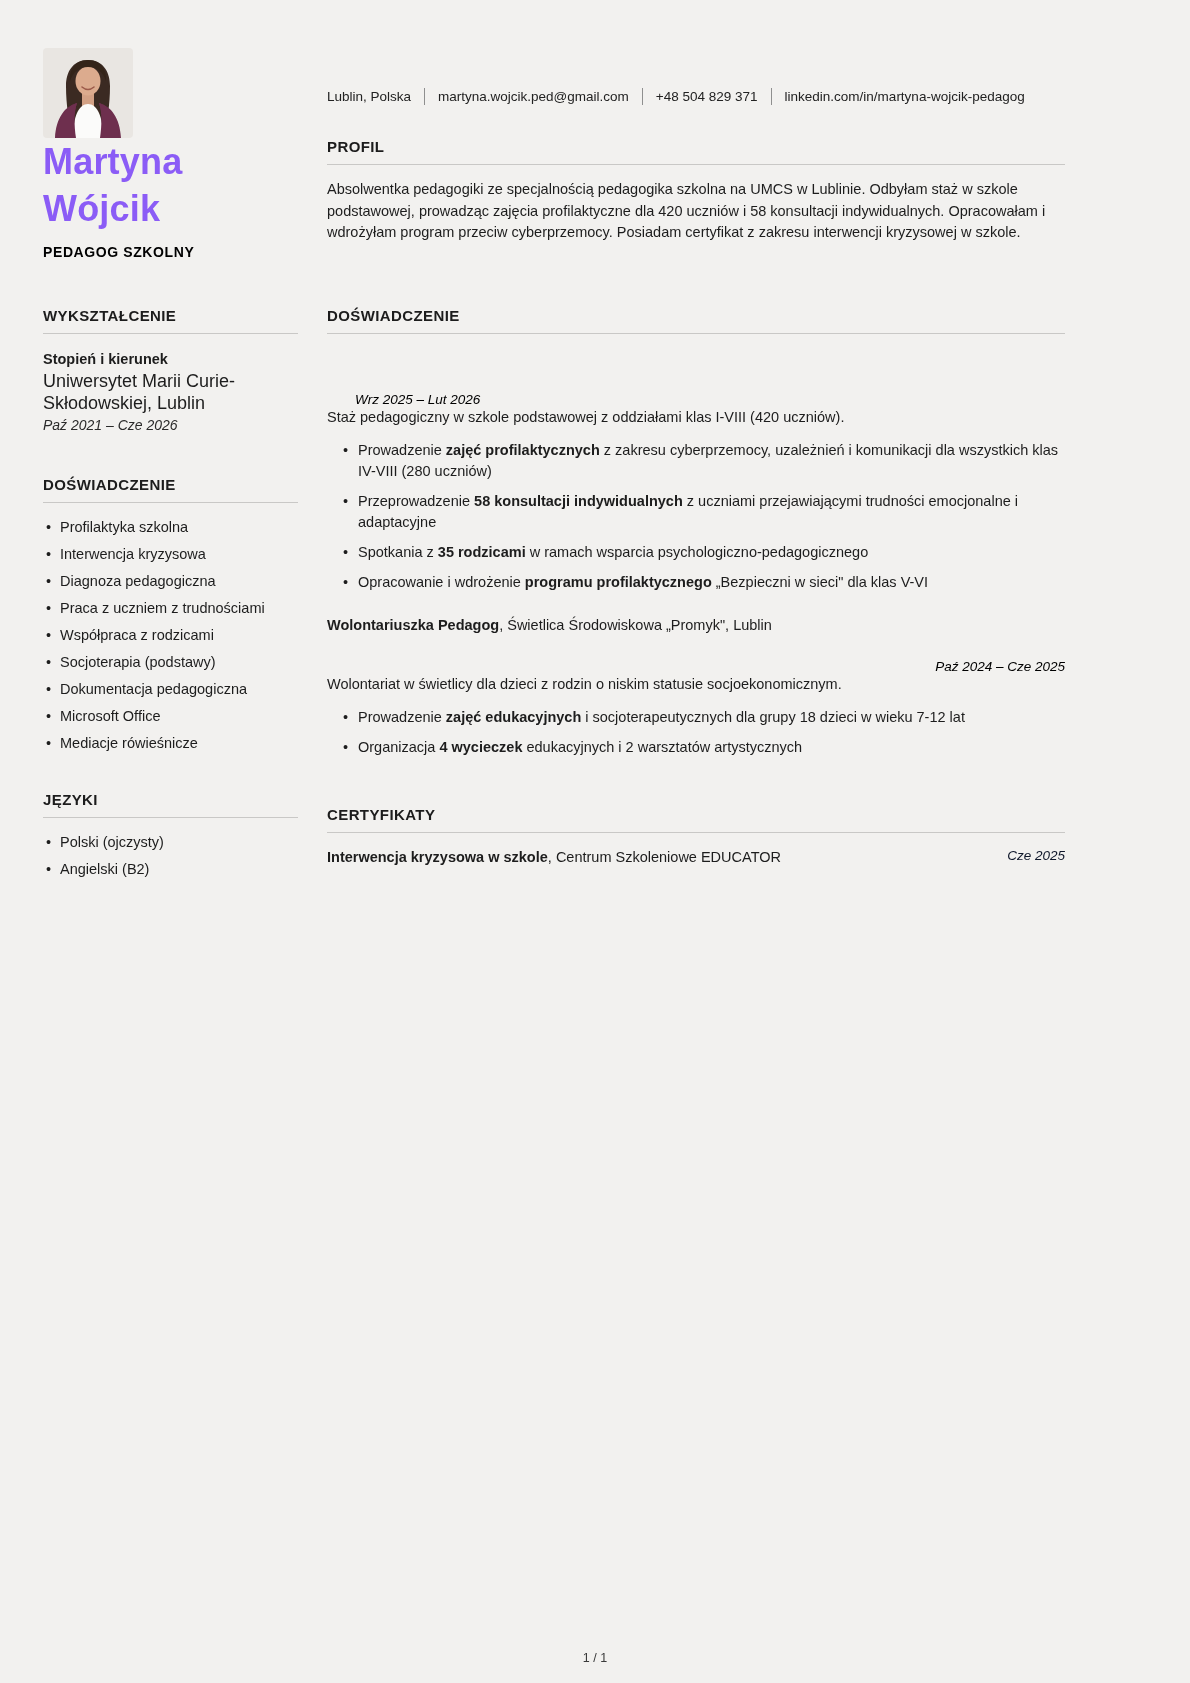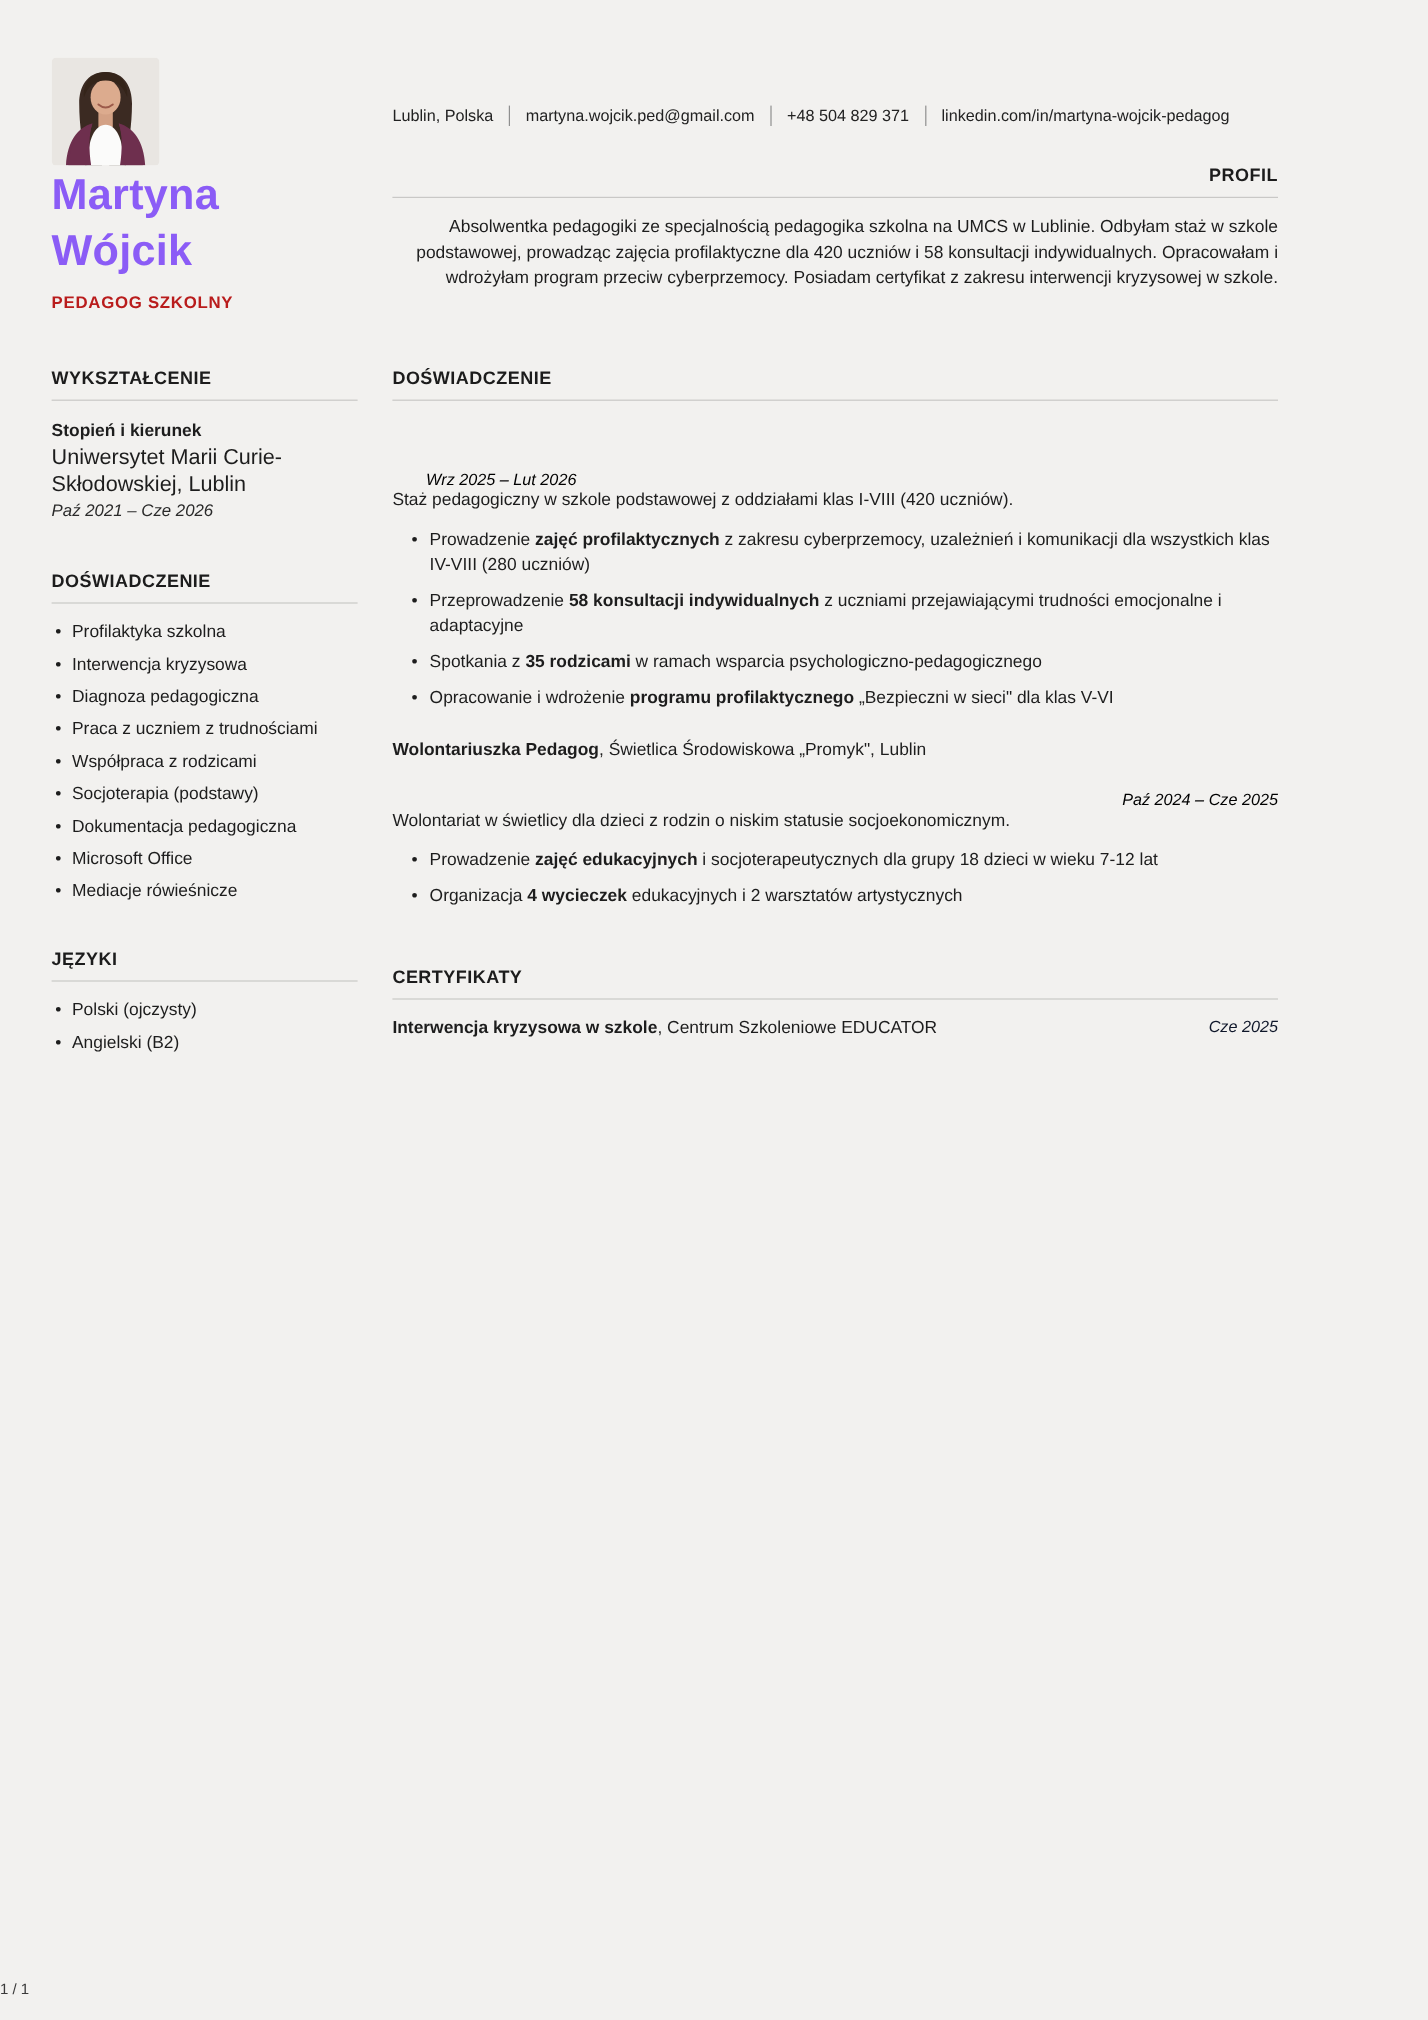--- a/index.html
+++ b/index.html
@@ -35,21 +35,21 @@
     line-height: 47px;
     font-weight: 700;
     color: #8b5cf6;
     letter-spacing: 0.2px;
   }
   .role-title {
     margin-top: 12px;
     font-size: 14px;
     font-weight: 700;
     letter-spacing: 0.6px;
-    color: #b91c1c;
+    color: #000000;
   }
   .contact-line {
     padding-top: 40px;
     font-size: 13.5px;
     color: #222;
     display: flex;
     align-items: center;
     white-space: nowrap;
   }
   .contact-sep {
@@ -64,21 +64,21 @@
   .section { margin-top: 0; }
   .section-heading {
     font-size: 15px;
     font-weight: 700;
     letter-spacing: 0.4px;
     color: #1c1c1c;
     padding-bottom: 9px;
     border-bottom: 1px solid #c9c8c6;
     margin-bottom: 14px;
   }
-  .profil-section { margin-top: 33px; text-align: right; }
+  .profil-section { margin-top: 33px; }
   .body-text {
     font-size: 14.5px;
     line-height: 21.5px;
     color: #1d1d1d;
   }
   .main-row { margin-top: 47px; }
 
   
   .edu-degree { font-weight: 700; font-size: 14.5px; line-height: 22px; }
   .edu-school { font-size: 18px; line-height: 22px; }
@@ -141,21 +141,21 @@
     color: #0f172a;
     white-space: nowrap;
     padding-top: 1px;
   }
 
   .footer {
     position: absolute;
     bottom: 18px;
     left: 0;
     width: 100%;
-    text-align: left;
+    text-align: center;
     font-size: 12.5px;
     color: #3a3a3a;
   }
 </style>
 </head>
 <body>
 
 <div class="page">
 
   <div class="cols header-row">

